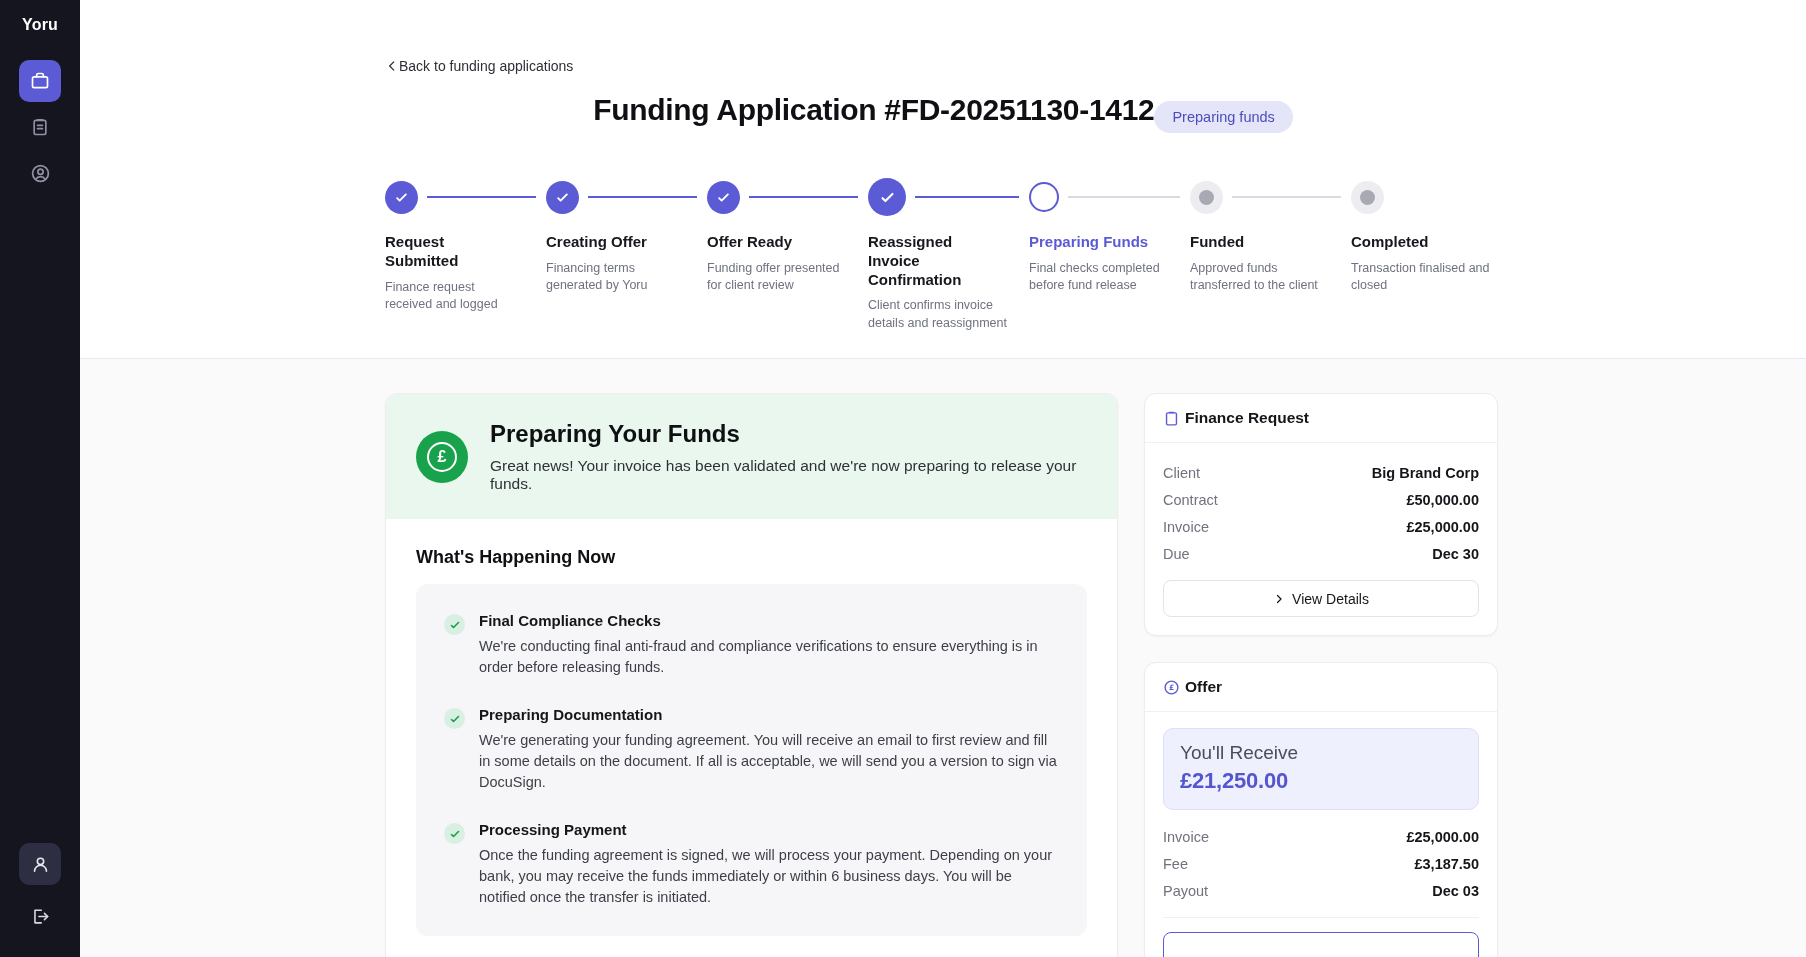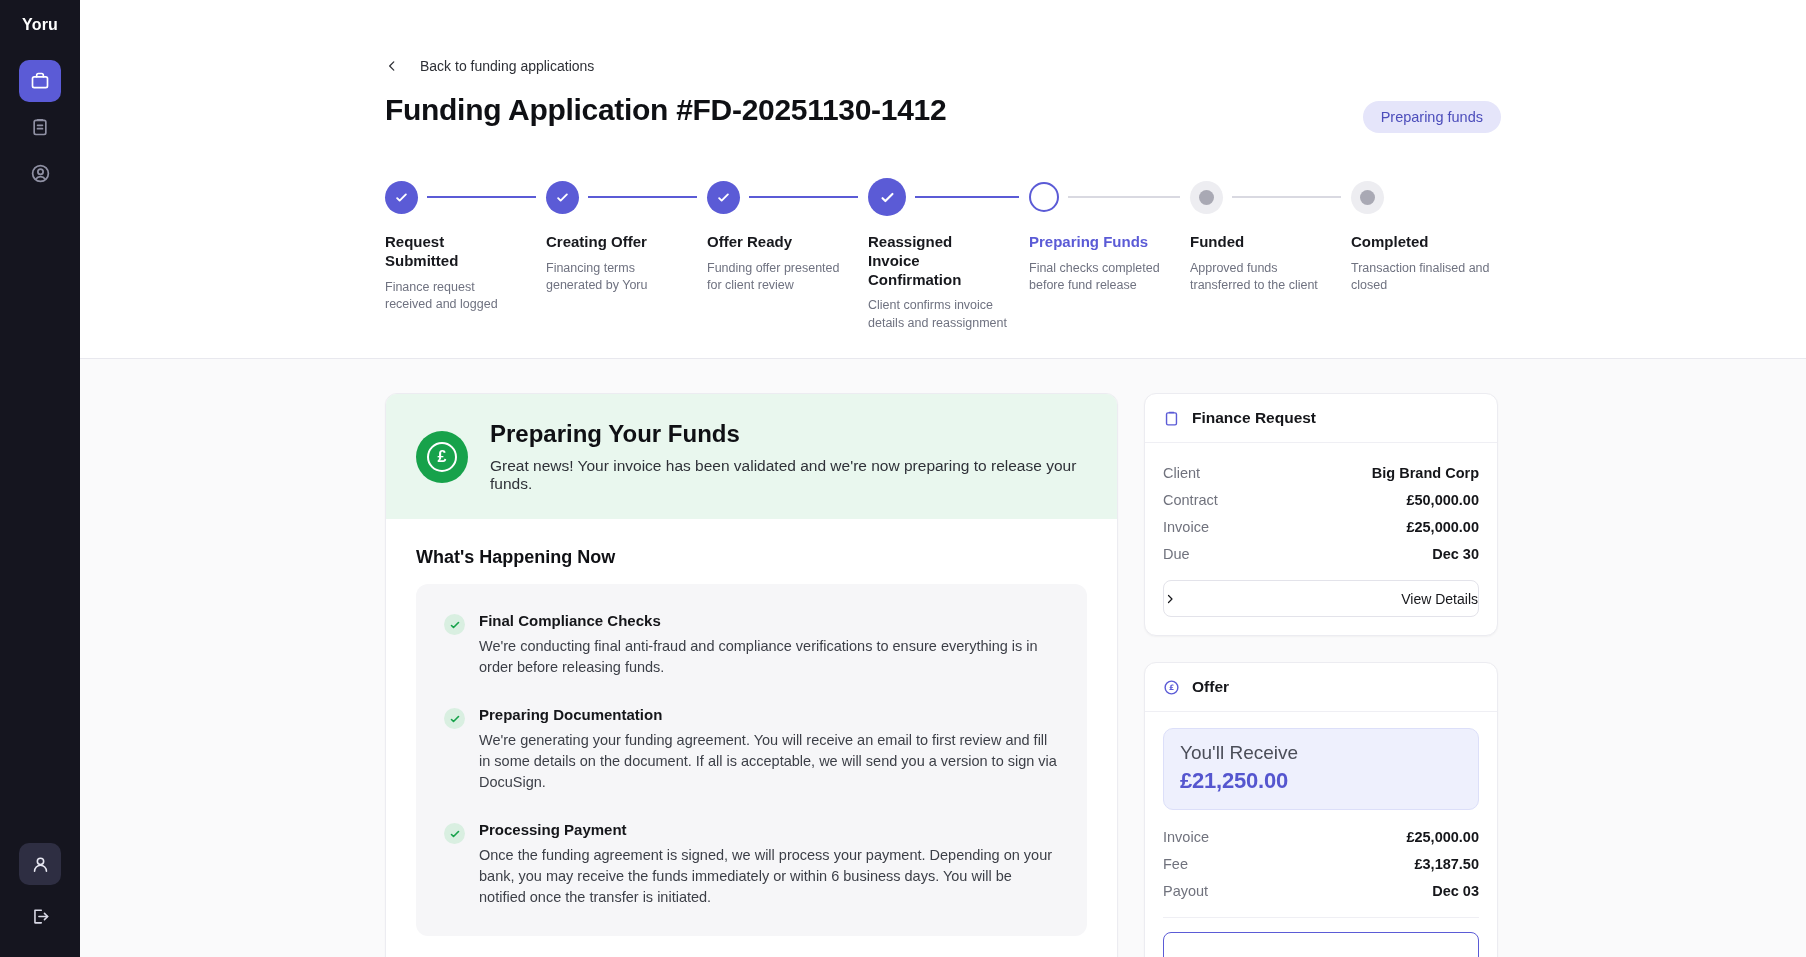--- a/index.html
+++ b/index.html
@@ -12,22 +12,22 @@
   .logo { color:#ffffff; font-weight:700; font-size:16px; margin-bottom:26px; letter-spacing:.2px; }
   .nav-btn { width:42px; height:42px; border-radius:10px; display:flex; align-items:center; justify-content:center; color:#8f90a3; cursor:pointer; margin-bottom:4px; }
   .nav-btn.active { background:#5b5bd6; color:#ffffff; }
   .nav-btn.userbtn { background:#2e2e42; color:#e8e8f2; }
   .sidebar-bottom { margin-top:auto; display:flex; flex-direction:column; align-items:center; gap:6px; }
 
   
   .main { flex:1; display:flex; flex-direction:column; overflow:hidden; background:#ffffff; }
   .container { width:1116px; margin:0 auto; }
   .header-wrap { padding-top:58px; }
-  .back-link { display:inline-flex; align-items:center; gap:21px; font-size:14px; color:#2e3036; cursor:pointer; }
-  .title-row { display:flex; justify-content:space-between; align-items:flex-start; margin-top:16px; }
+  .back-link { display:inline-flex; align-items:center; gap:0; font-size:14px; color:#2e3036; cursor:pointer; }
+  .title-row { display:flex; justify-content:center; align-items:flex-start; margin-top:16px; }
   .page-title { font-size:30px; font-weight:700; color:#0f1014; letter-spacing:-.3px; }
   .created { margin-top:10px; font-size:15px; color:#3c3f47; }
   .badge { background:#e5e5fa; color:#4c4dbb; font-size:14.5px; font-weight:500; padding:8px 18px; border-radius:999px; margin-top:8px; white-space:nowrap; }
 
   
   .stepper { display:flex; margin-top:44px; padding-bottom:26px; }
   .step { width:161px; flex-shrink:0; }
   .step-top { display:flex; align-items:center; height:40px; }
   .circle-done { width:33px; height:33px; border-radius:50%; background:#5b5bd6; display:flex; align-items:center; justify-content:center; flex-shrink:0; }
   .step.big .circle-done { width:38px; height:38px; }
@@ -54,26 +54,26 @@
   .section-title { font-size:18px; font-weight:700; color:#0f1014; }
   .happening-box { margin-top:16px; background:#f6f6f8; border-radius:12px; padding:28px 28px; display:flex; flex-direction:column; gap:28px; }
   .h-item { display:flex; gap:14px; }
   .h-check { width:21px; height:21px; border-radius:50%; background:#d9efe1; display:flex; align-items:center; justify-content:center; flex-shrink:0; margin-top:2px; }
   .h-title { font-size:15px; font-weight:700; color:#15161a; }
   .h-desc { margin-top:7px; font-size:14.5px; color:#3c3f47; line-height:1.45; }
 
   
   .right-col { width:354px; display:flex; flex-direction:column; gap:26px; flex-shrink:0; }
   .side-card { background:#ffffff; border:1px solid #ececf1; border-radius:12px; box-shadow:0 1px 2px rgba(17,17,26,.04); }
-  .side-head { display:flex; align-items:center; gap:12px; padding:15px 18px; border-bottom:1px solid #efeff4; font-weight:700; font-size:15.5px; color:#15161a; }
+  .side-head { display:flex; align-items:center; gap:5px; padding:15px 18px; border-bottom:1px solid #efeff4; font-weight:700; font-size:15.5px; color:#15161a; }
   .side-body { padding:16px 18px 18px; }
   .kv { display:flex; justify-content:space-between; align-items:center; padding:5.5px 0; font-size:14.5px; }
   .kv .k { color:#70727d; }
   .kv .v { font-weight:600; color:#15161a; }
-  .btn { width:100%; height:37px; border-radius:8px; border:1px solid #e3e3ea; background:#ffffff; display:flex; align-items:center; justify-content:space-between; gap:7px; font-size:14px; font-weight:500; color:#15161a; cursor:pointer; font-family:inherit; }
+  .btn { width:100%; height:37px; border-radius:8px; border:1px solid #e3e3ea; background:#ffffff; display:flex; align-items:center; justify-content:center; gap:7px; font-size:14px; font-weight:500; color:#15161a; cursor:pointer; font-family:inherit; }
   .btn.primary-outline { border-color:#5b5bd6; color:#5152c9; }
   .btn-gap { margin-top:13px; }
   .receive-box { background:#eef0fd; border:1px solid #dcdff9; border-radius:10px; padding:13px 16px 15px; margin-bottom:13px; }
   .receive-label { font-size:19px; color:#4b4e59; }
   .receive-amount { margin-top:4px; font-size:22px; font-weight:700; color:#5556cf; letter-spacing:-.2px; }
   .offer-divider { border-top:1px solid #efeff4; margin:13px 0 14px; }
 
   svg { display:block; }
 </style>
 </head>

